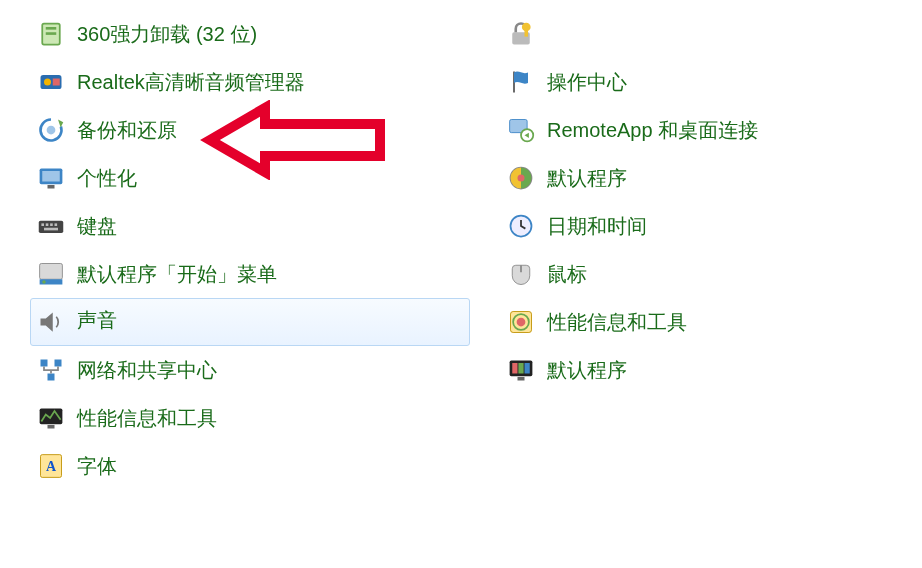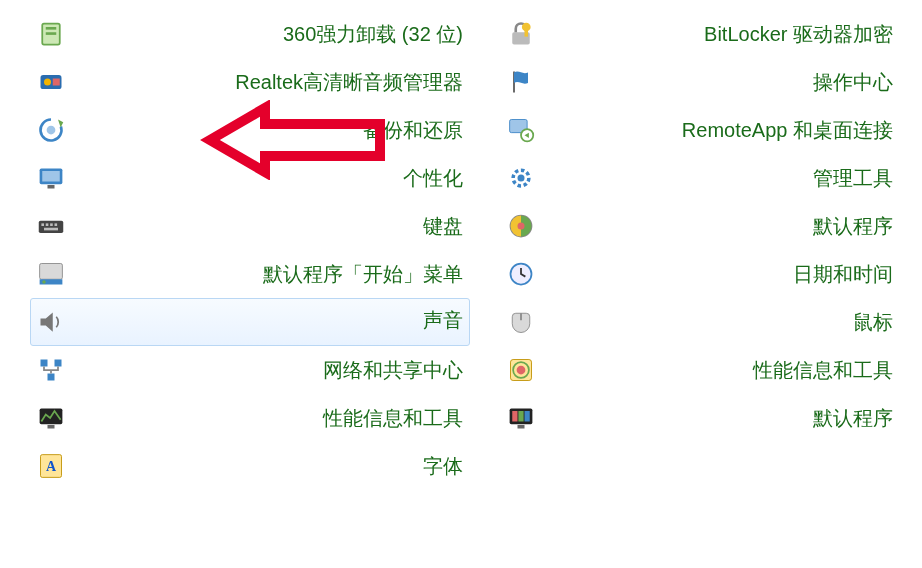--- a/index.html
+++ b/index.html
@@ -26,21 +26,20 @@
   .col-right { left: 500px; width: 400px; }
   .item {
     display: flex;
     align-items: center;
     height: 48px;
     padding: 0 6px 0 4px;
     border: 1px solid transparent;
     border-radius: 3px;
     box-sizing: border-box;
     cursor: pointer;
-    justify-content: space-between;
   }
   .item .icon {
     width: 32px;
     height: 32px;
     margin-right: 10px;
     flex: 0 0 32px;
     display: flex;
     align-items: center;
     justify-content: center;
     font-size: 22px;
@@ -190,21 +189,20 @@
 
     <div class="item">
       <span class="icon">
         <svg class="ic" viewBox="0 0 32 32">
             <rect x="6" y="14" width="20" height="14" rx="2" fill="#bbb"></rect>
             <path d="M10 14v-4a6 6 0 0 1 12 0v4" fill="none" stroke="#888" stroke-width="3"></path>
             <circle cx="22" cy="8" r="5" fill="#f1c232"></circle>
             <rect x="20" y="11" width="4" height="8" fill="#f1c232"></rect>
           </svg>
       </span>
-      <span class="label">BitLocker 驱动器加密</span>
     </div>
 
     <div class="item">
       <span class="icon">
         <svg class="ic" viewBox="0 0 32 32">
             <path d="M8 4v24" stroke="#555" stroke-width="2"></path>
             <path d="M8 5c6-3 10 3 16 0v12c-6 3-10-3-16 0z" fill="#3d85c6"></path>
           </svg>
       </span>
       <span class="label">操作中心</span>
@@ -214,29 +212,20 @@
       <span class="icon">
         <svg class="ic" viewBox="0 0 32 32">
             <rect x="3" y="4" width="20" height="15" rx="2" fill="#9fc5e8" stroke="#3d85c6"></rect>
             <circle cx="23" cy="22" r="7" fill="#fff" stroke="#6aa84f" stroke-width="2"></circle>
             <path d="M20 22l5-3v6z" fill="#6aa84f"></path>
           </svg>
       </span>
       <span class="label">RemoteApp 和桌面连接</span>
     </div>
 
-    <div class="item">
-      <span class="icon">
-        <svg class="ic" viewBox="0 0 32 32">
-            <circle cx="16" cy="16" r="9" fill="none" stroke="#3d85c6" stroke-width="4" stroke-dasharray="4 3"></circle>
-            <circle cx="16" cy="16" r="4" fill="#3d85c6"></circle>
-          </svg>
-      </span>
-      <span class="label">管理工具</span>
-    </div>
 
     <div class="item">
       <span class="icon">
         <svg class="ic" viewBox="0 0 32 32">
             <circle cx="16" cy="16" r="12" fill="#fff" stroke="#888" stroke-width="2"></circle>
             <path d="M16 4a12 12 0 0 1 0 24z" fill="#6aa84f"></path>
             <path d="M16 4a12 12 0 0 0 0 24z" fill="#f1c232"></path>
             <circle cx="16" cy="16" r="4" fill="#e06666"></circle>
           </svg>
       </span>

